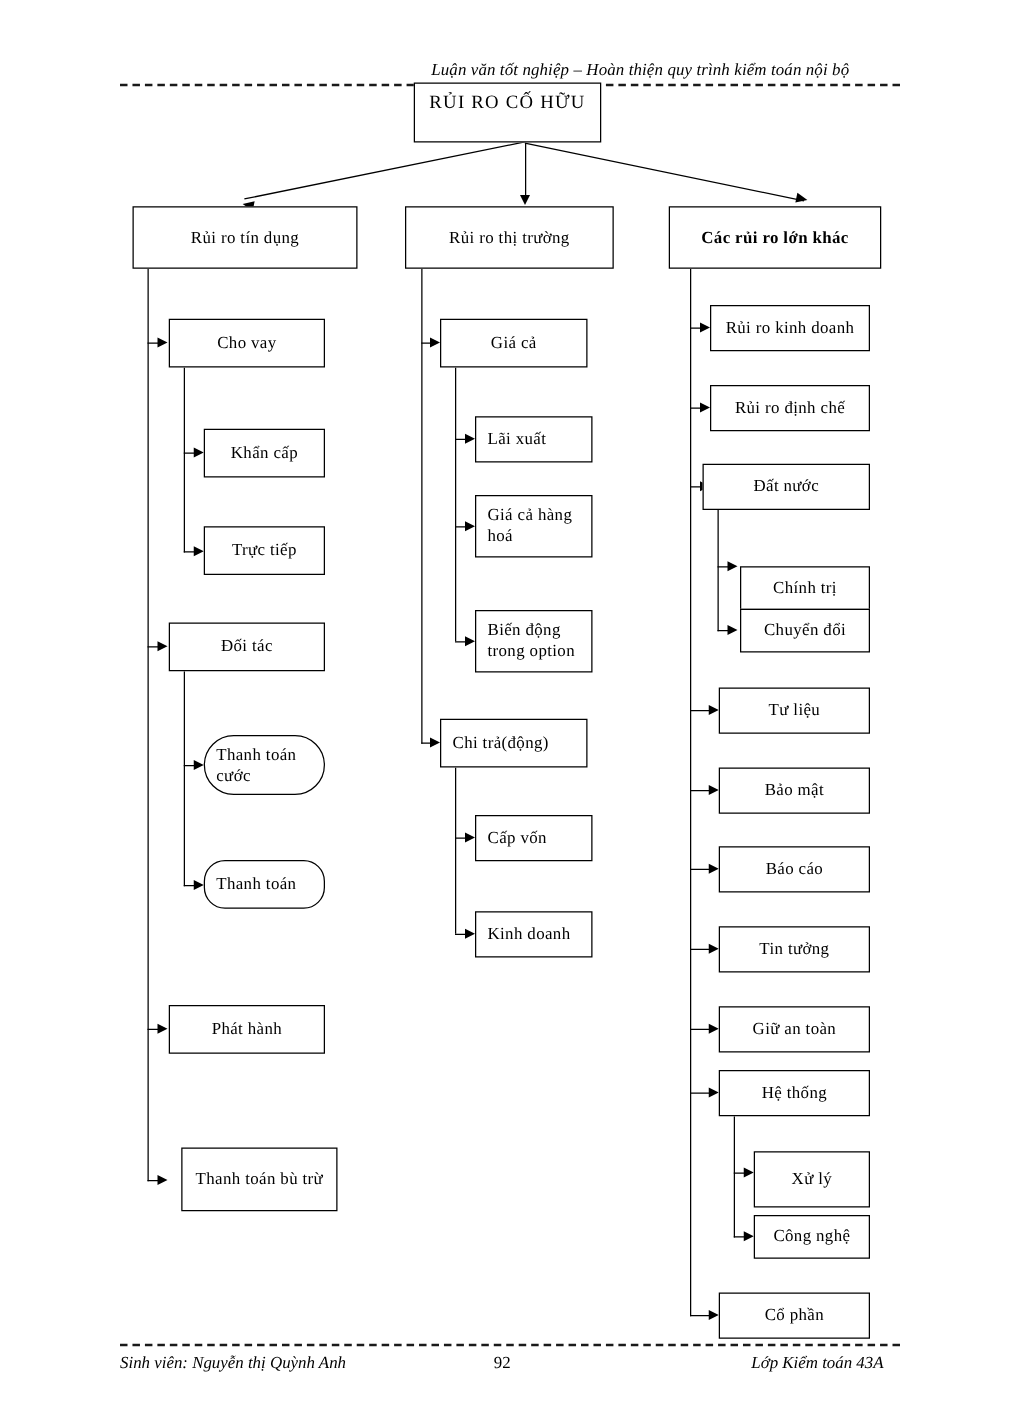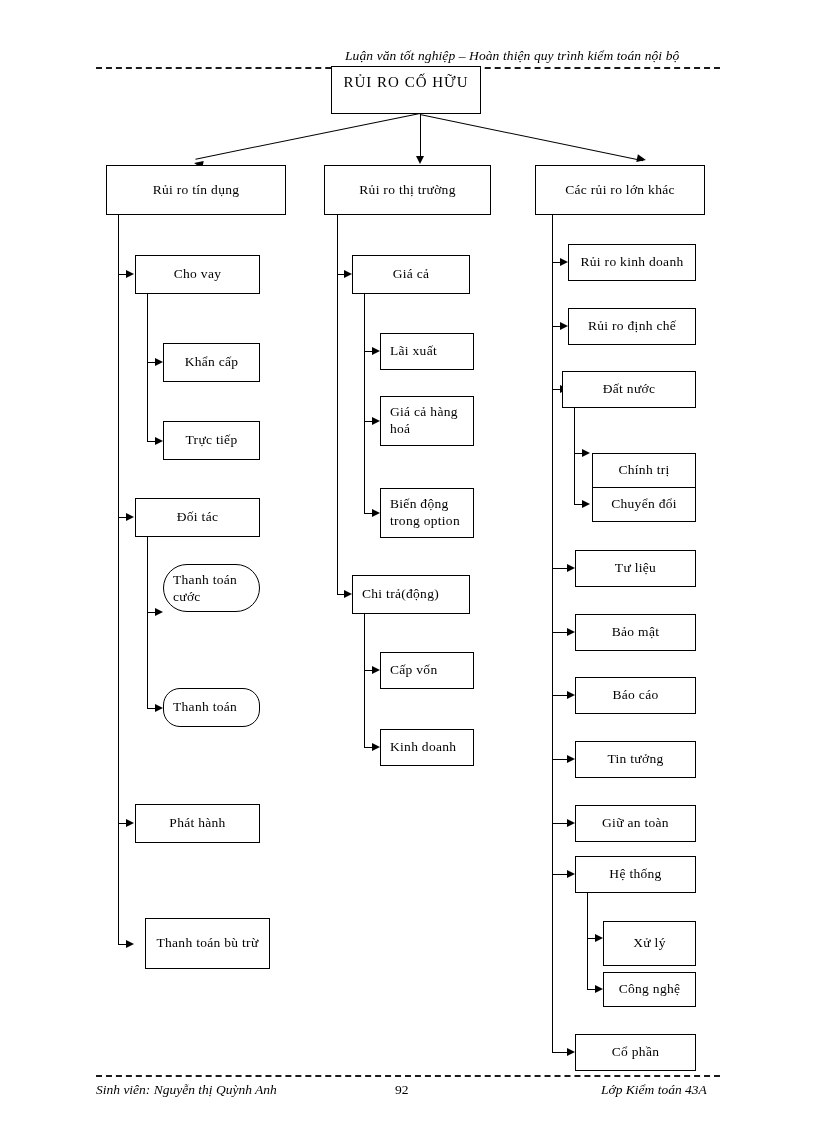--- a/index.html
+++ b/index.html
@@ -66,21 +66,21 @@
 
   <div class="vline" style="left:420px;top:114px;height:42px;"></div>
   <div class="arrow-d" style="left:416px;top:156px;"></div>
 
   <div class="diag" style="left:420px;top:114px;width:228px;
        transform:rotate(11.7deg);"></div>
   <div class="arrow-diag rt" style="left:637px;top:155px;transform:rotate(11.7deg);"></div>
 
   <div class="nodebox" style="left:106px;top:165px;width:180px;height:50px;">Rủi ro tín dụng</div>
   <div class="nodebox" style="left:324px;top:165px;width:167px;height:50px;">Rủi ro thị trường</div>
-  <div class="nodebox" style="left:535px;top:165px;width:170px;height:50px;">Các rủi ro lớn khác</div>
+  <div class="nodebox" style="left:535px;top:165px;width:170px;height:50px;font-weight:bold;">Các rủi ro lớn khác</div>
 
   <div class="vline" style="left:118px;top:215px;height:730px;"></div>
 
   <div class="hline" style="left:118px;top:274px;width:10px;"></div>
   <div class="arrow-r" style="left:126px;top:270px;"></div>
   <div class="nodebox" style="left:135px;top:255px;width:125px;height:39px;">Cho vay</div>
 
   <div class="vline" style="left:147px;top:294px;height:148px;"></div>
   <div class="hline" style="left:147px;top:362px;width:10px;"></div>
   <div class="arrow-r" style="left:155px;top:358px;"></div>
@@ -90,21 +90,21 @@
   <div class="arrow-r" style="left:155px;top:437px;"></div>
   <div class="nodebox" style="left:163px;top:421px;width:97px;height:39px;">Trực tiếp</div>
 
   <div class="hline" style="left:118px;top:517px;width:10px;"></div>
   <div class="arrow-r" style="left:126px;top:513px;"></div>
   <div class="nodebox" style="left:135px;top:498px;width:125px;height:39px;">Đối tác</div>
 
   <div class="vline" style="left:147px;top:537px;height:172px;"></div>
   <div class="hline" style="left:147px;top:612px;width:10px;"></div>
   <div class="arrow-r" style="left:155px;top:608px;"></div>
-  <div class="nodebox ltop lft" style="left:163px;top:564px;width:97px;height:48px;border-radius:24px;">Thanh toán cước</div>
+  <div class="nodebox ltop lft" style="left:163px;top:588px;width:97px;height:48px;border-radius:24px;">Thanh toán cước</div>
 
   <div class="hline" style="left:147px;top:708px;width:10px;"></div>
   <div class="arrow-r" style="left:155px;top:704px;"></div>
   <div class="nodebox lft" style="left:163px;top:688px;width:97px;height:39px;border-radius:17px;">Thanh toán</div>
 
   <div class="hline" style="left:118px;top:823px;width:10px;"></div>
   <div class="arrow-r" style="left:126px;top:819px;"></div>
   <div class="nodebox" style="left:135px;top:804px;width:125px;height:39px;">Phát hành</div>
 
   <div class="hline" style="left:118px;top:944px;width:10px;"></div>

